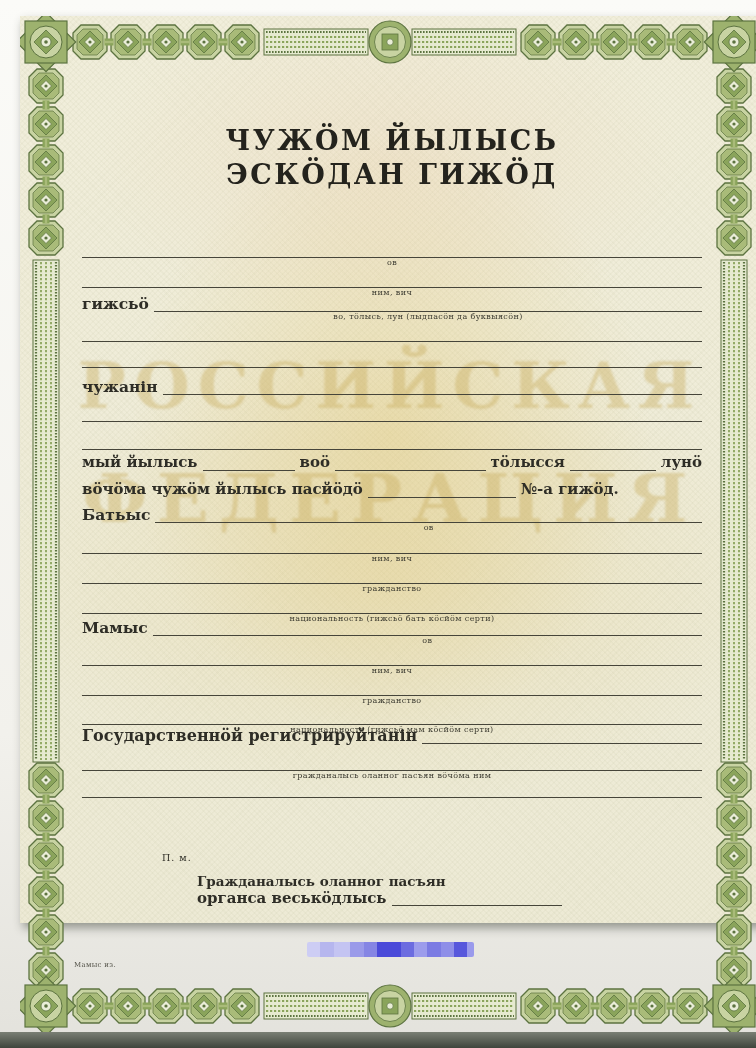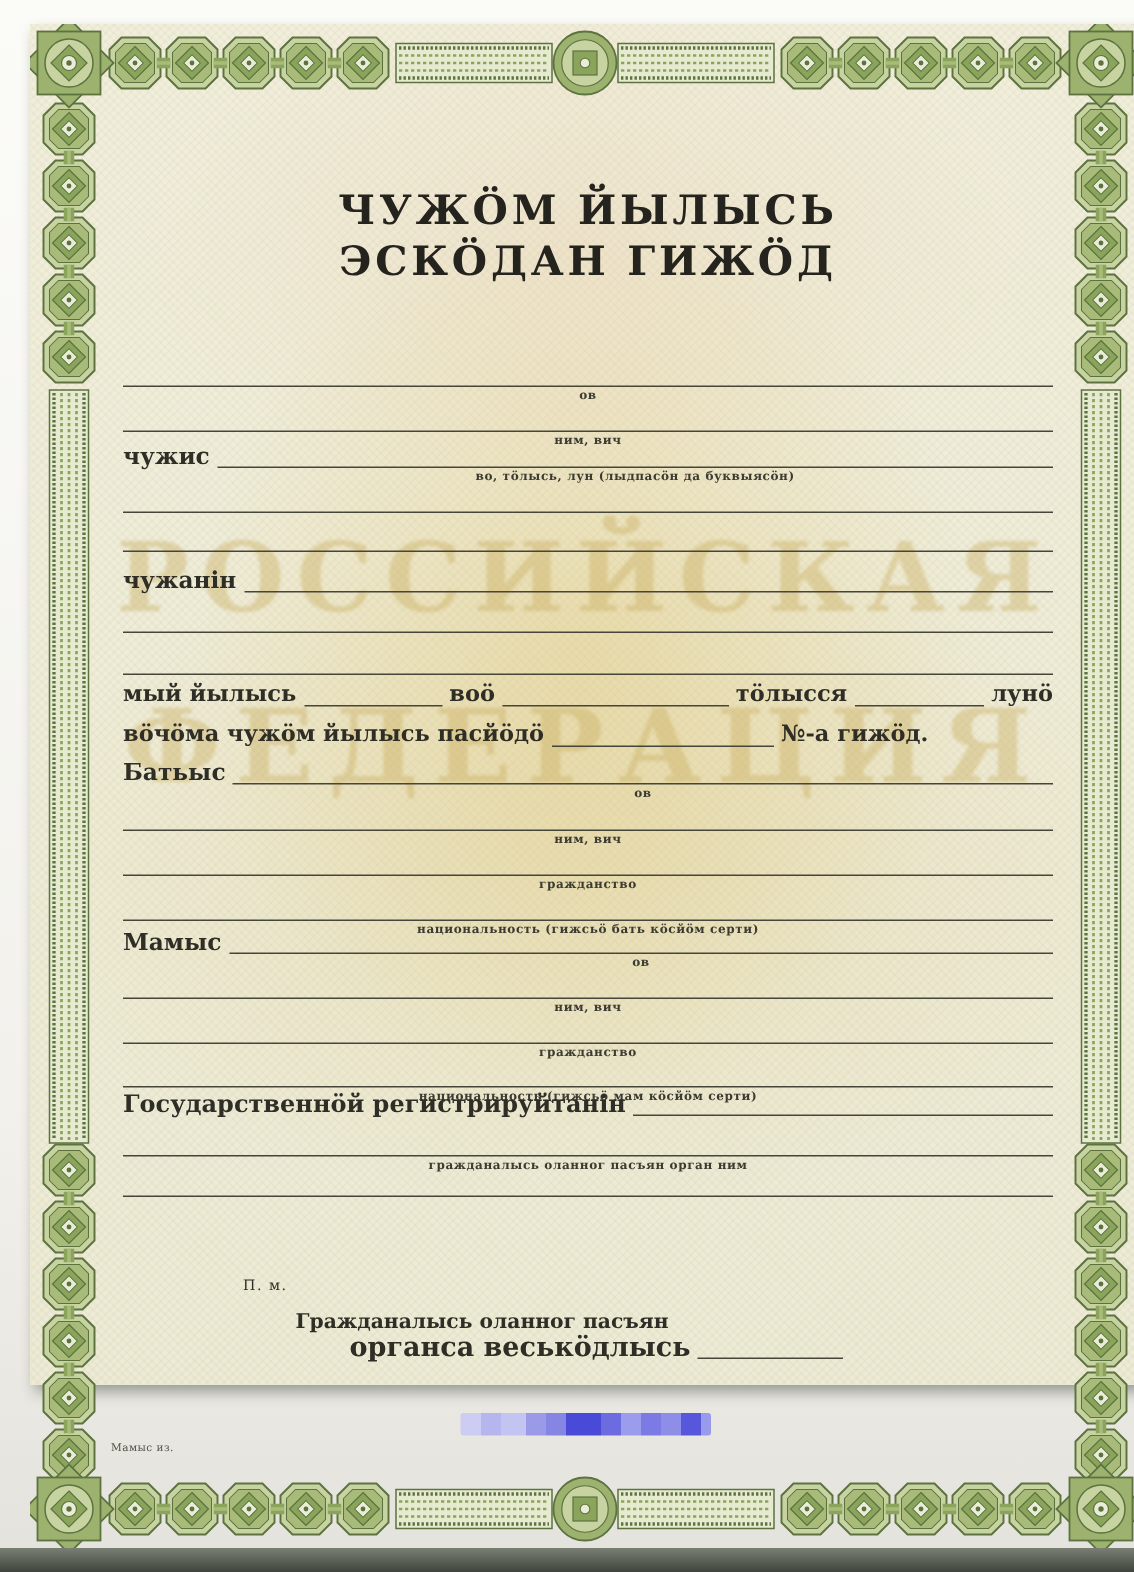--- a/index.html
+++ b/index.html
@@ -51,27 +51,26 @@
   }
   .row .word.first{padding-left:0;}
   .seg{
     border-bottom:1.2px solid #46453a;position:relative;height:100%;
   }
   .seg.grow{flex:1;}
   .cap{
     position:absolute;left:0;right:0;top:100%;margin-top:1px;
     text-align:center;font-size:8px;letter-spacing:.4px;color:#3c3b31;
     white-space:nowrap;
-    font-weight:bold;
   }
   .seal-mark{position:absolute;left:142px;top:836px;font-size:9.5px;letter-spacing:1px;text-align:right;}
   .head-block{position:absolute;left:177px;top:857px;width:365px;}
   .head-line1{font-weight:bold;font-size:13.5px;line-height:16px;}
   .head-line2{display:flex;align-items:flex-end;height:17px;}
-  .head-line2 .lbl2{font-weight:bold;font-size:18px;line-height:15px;padding-right:5px;white-space:nowrap;margin-left:36px;}
+  .head-line2 .lbl2{font-weight:bold;font-size:15px;line-height:15px;padding-right:5px;white-space:nowrap;}
   .redacted{
     position:absolute;left:287px;top:926px;width:167px;height:15px;border-radius:2px;
     background:linear-gradient(90deg,
       #cdcdf4 0 8%, #b6b6ee 8% 16%, #c4c4f2 16% 26%, #9a9ae9 26% 34%,
       #8585e4 34% 42%, #4a4ad9 42% 56%, #6c6ce0 56% 64%, #9c9cec 64% 72%,
       #7b7be3 72% 80%, #8e8ee8 80% 88%, #5757dc 88% 96%, #9a9aec 96% 100%);
     filter:blur(.4px);
   }
   .footnote{position:absolute;left:54px;top:945px;font-size:7px;color:#55544a;letter-spacing:.3px;}
 </style>
@@ -245,21 +244,21 @@
       </span>
   </div>
 
   <div class="row" style="top:253px">
     <span class="seg grow">
         <span class="cap">ним, вич</span>
       </span>
   </div>
 
   <div class="row" style="top:277px">
-    <span class="lbl">чужис</span>
+    <span class="lbl">гижсьö</span>
     <span class="seg grow">
         <span class="cap">во, тöлысь, лун (лыдпасöн да буквыясöн)</span>
       </span>
   </div>
 
   <div class="row" style="top:307px">
     <span class="seg grow"></span>
   </div>
   <div class="row" style="top:333px">
     <span class="seg grow"></span>
@@ -335,21 +334,21 @@
         <span class="cap">национальность (гижсьö мам кöсйöм серти)</span>
       </span>
   </div>
 
   <div class="row" style="top:709px">
     <span class="lbl" style="font-size:16px">Государственнöй регистрируйтанін</span>
     <span class="seg grow"></span>
   </div>
   <div class="row" style="top:736px">
     <span class="seg grow">
-        <span class="cap">гражданалысь оланног пасъян орган ним</span>
+        <span class="cap">гражданалысь оланног пасъян вöчöма ним</span>
       </span>
   </div>
   <div class="row" style="top:763px">
     <span class="seg grow"></span>
   </div>
 
 
   <div class="seal-mark">П. м.</div>
 
   <div class="head-block">

